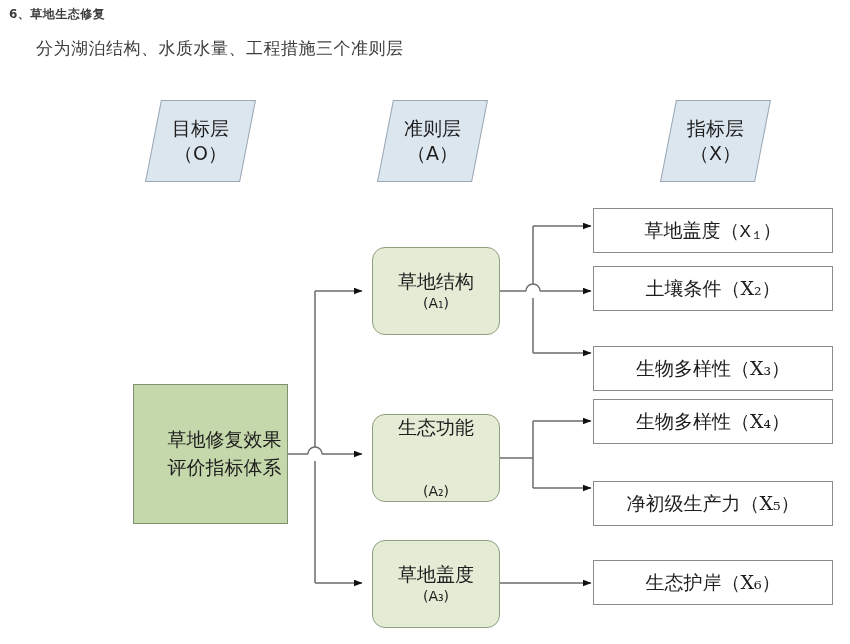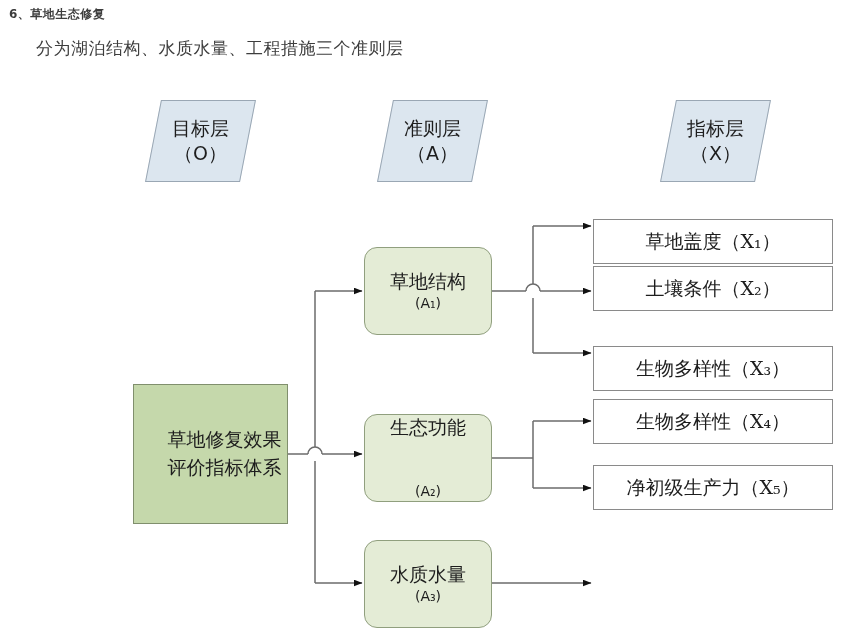--- a/index.html
+++ b/index.html
@@ -104,21 +104,21 @@
     font-size: 19px;
     line-height: 1.45;
     color: #1d1d1d;
     font-family: "DejaVu Serif", "Liberation Serif", serif;
     padding-left: 28px;
   }
 
   
   .criteria-box {
     position: absolute;
-    left: 364px;
+    left: 372px;
     width: 128px;
     height: 88px;
     background: #e4ecd6;
     border: 1px solid #909f7e;
     border-radius: 13px;
     box-sizing: border-box;
     display: flex;
     flex-direction: column;
     align-items: center;
     justify-content: center;
@@ -147,25 +147,25 @@
     border: 1px solid #8a8a8a;
     box-sizing: border-box;
     display: flex;
     align-items: center;
     justify-content: center;
     font-size: 19px;
     color: #1d1d1d;
     white-space: nowrap;
     font-family: "DejaVu Serif", "Liberation Serif", serif;
   }
-  #indicator-x1 { top: 219px; }
+  #indicator-x1 { top: 208px; font-family: Liberation Mono, monospace; }
   #indicator-x2 { top: 266px; }
   #indicator-x3 { top: 346px; }
   #indicator-x4 { top: 399px; }
-  #indicator-x5 { top: 465px; }
+  #indicator-x5 { top: 481px; }
   #indicator-x6 { top: 560px; }
 </style>
 </head>
 <body>
 
 <div id="heading-block">
   <div class="heading-line-1">6、草地生态修复</div>
   <div class="heading-line-2">分为湖泊结构、水质水量、工程措施三个准则层</div>
 </div>
 
@@ -237,28 +237,29 @@
     <span>草地结构</span>
     <span class="criteria-sub">(A₁)</span>
   </div>
 
   <div class="criteria-box" id="criteria-a2">
     <span>生态功能</span>
     <span class="criteria-sub">(A₂)</span>
   </div>
 
   <div class="criteria-box" id="criteria-a3">
-    <span>水质水量</span>
+    <span>草地盖度</span>
     <span class="criteria-sub">(A₃)</span>
   </div>
 
   <div class="indicator-box" id="indicator-x1">草地盖度（X₁）</div>
 
   <div class="indicator-box" id="indicator-x2">土壤条件（X₂）</div>
 
   <div class="indicator-box" id="indicator-x3">生物多样性（X₃）</div>
 
   <div class="indicator-box" id="indicator-x4">生物多样性（X₄）</div>
 
   <div class="indicator-box" id="indicator-x5">净初级生产力（X₅）</div>
 
+  <div class="indicator-box" id="indicator-x6">生态护岸（X₆）</div>
 
 </div>
 
 </body></html>

